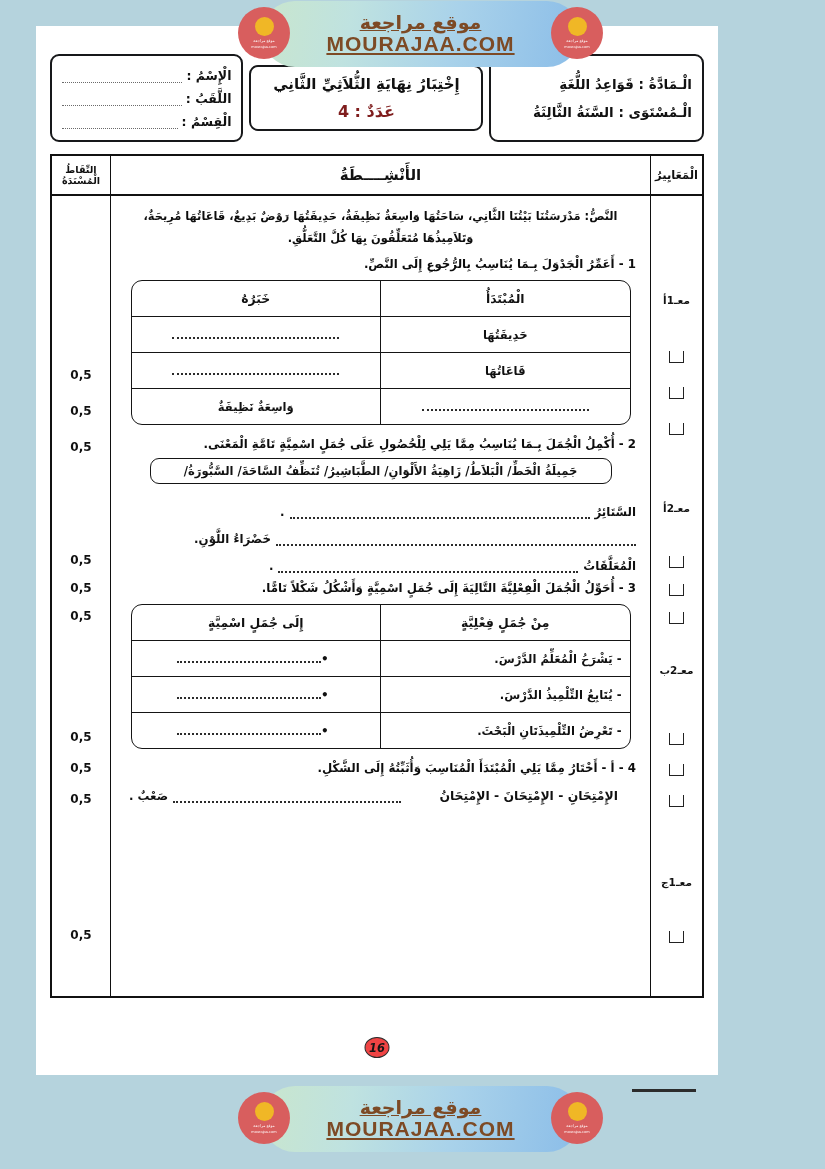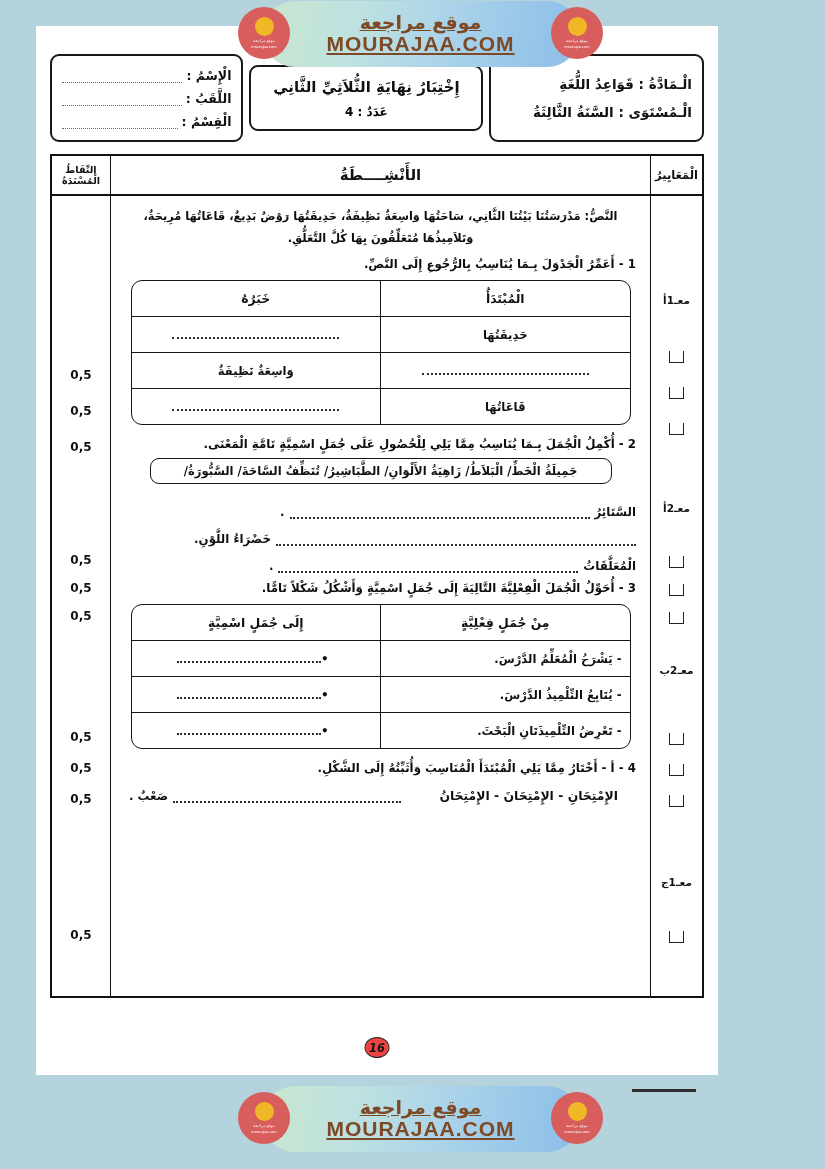--- a/index.html
+++ b/index.html
@@ -115,21 +115,21 @@
     font-size: 13.5px;
     color: #111;
     font-weight: bold;
     white-space: nowrap;
   }
   .id-title-main {
     font-size: 15px; font-weight: bold; color: #111;
     white-space: nowrap;
   }
   .id-title-sub {
-    font-size: 12px; font-weight: bold; color: #000000;
+    font-size: 16px; font-weight: bold; color: #7f1d1d;
   }
   .field-row {
     display: flex;
     align-items: flex-end;
     gap: 4px;
     font-size: 12.5px;
     font-weight: bold;
     color: #111;
   }
   .field-row .dots {
@@ -434,30 +434,30 @@
             <div class="ans-cell head first">الْمُبْتَدَأُ</div>
             <div class="ans-cell head">خَبَرُهُ</div>
           </div>
           <div class="ans-row">
             <div class="ans-cell first">حَدِيقَتُهَا</div>
             <div class="ans-cell">
                 <span class="dotfill"></span>
               </div>
           </div>
           <div class="ans-row">
+            <div class="ans-cell first">قَاعَاتُهَا</div>
+            <div class="ans-cell">
+                <span class="dotfill"></span>
+              </div>
+          </div>
+          <div class="ans-row">
             <div class="ans-cell first">
                 <span class="dotfill"></span>
               </div>
             <div class="ans-cell">وَاسِعَةٌ نَظِيفَةٌ</div>
-          </div>
-          <div class="ans-row">
-            <div class="ans-cell first">قَاعَاتُهَا</div>
-            <div class="ans-cell">
-                <span class="dotfill"></span>
-              </div>
           </div>
         </div>
 
         <div class="question">2 - أُكْمِلُ الْجُمَلَ بِـمَا يُنَاسِبُ مِمَّا يَلِي لِلْحُصُولِ عَلَى جُمَلٍ اسْمِيَّةٍ تَامَّةِ الْمَعْنَى.</div>
         <div class="wordbank">جَمِيلَةُ الْخَطِّ/ الْبَلاَطُ/ زَاهِيَةُ الأَلْوَانِ/ الطَّبَاشِيرُ/ تُنَظِّفُ السَّاحَةَ/ السَّبُّورَةُ/</div>
 
         <div class="blank-line">
           <span class="lead">السَّتَائِرُ</span>
           <span class="dots"></span>
           <span class="tail">.</span>

